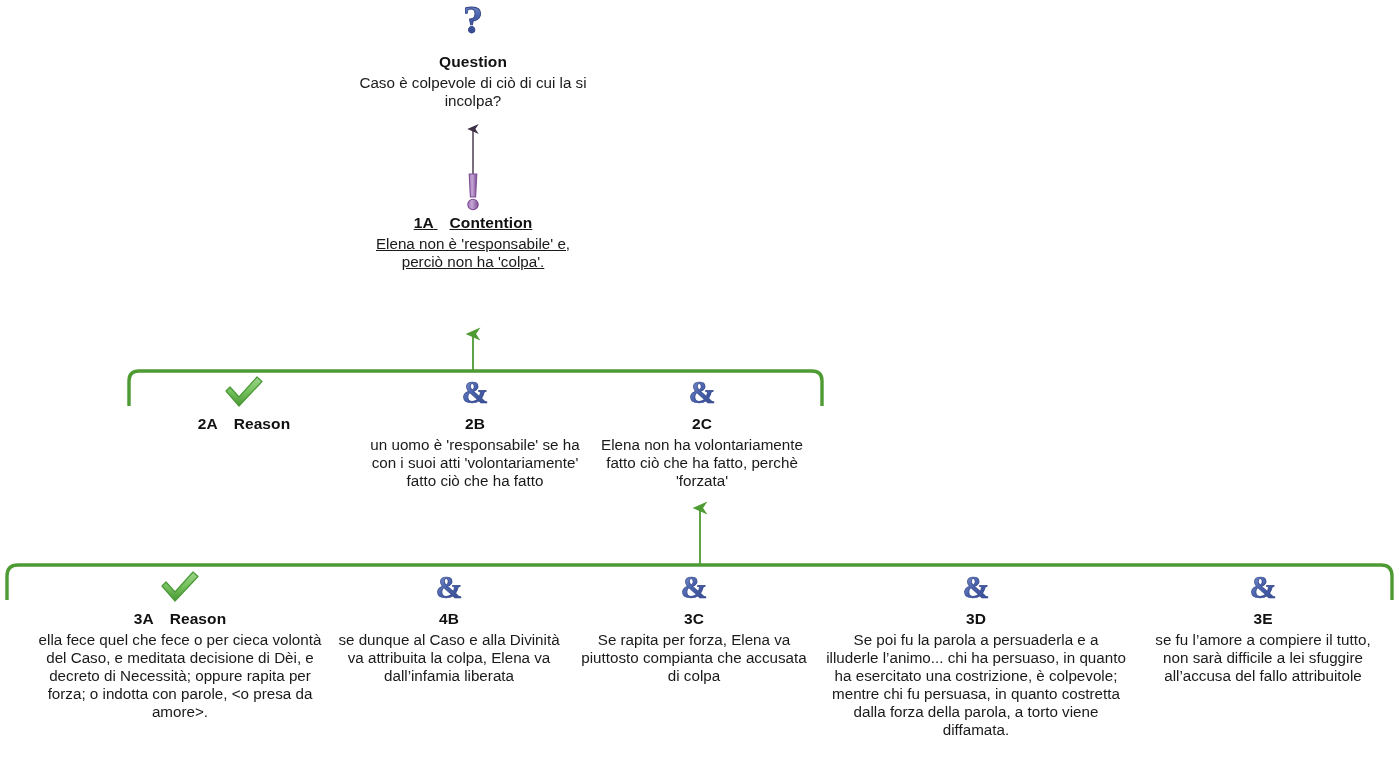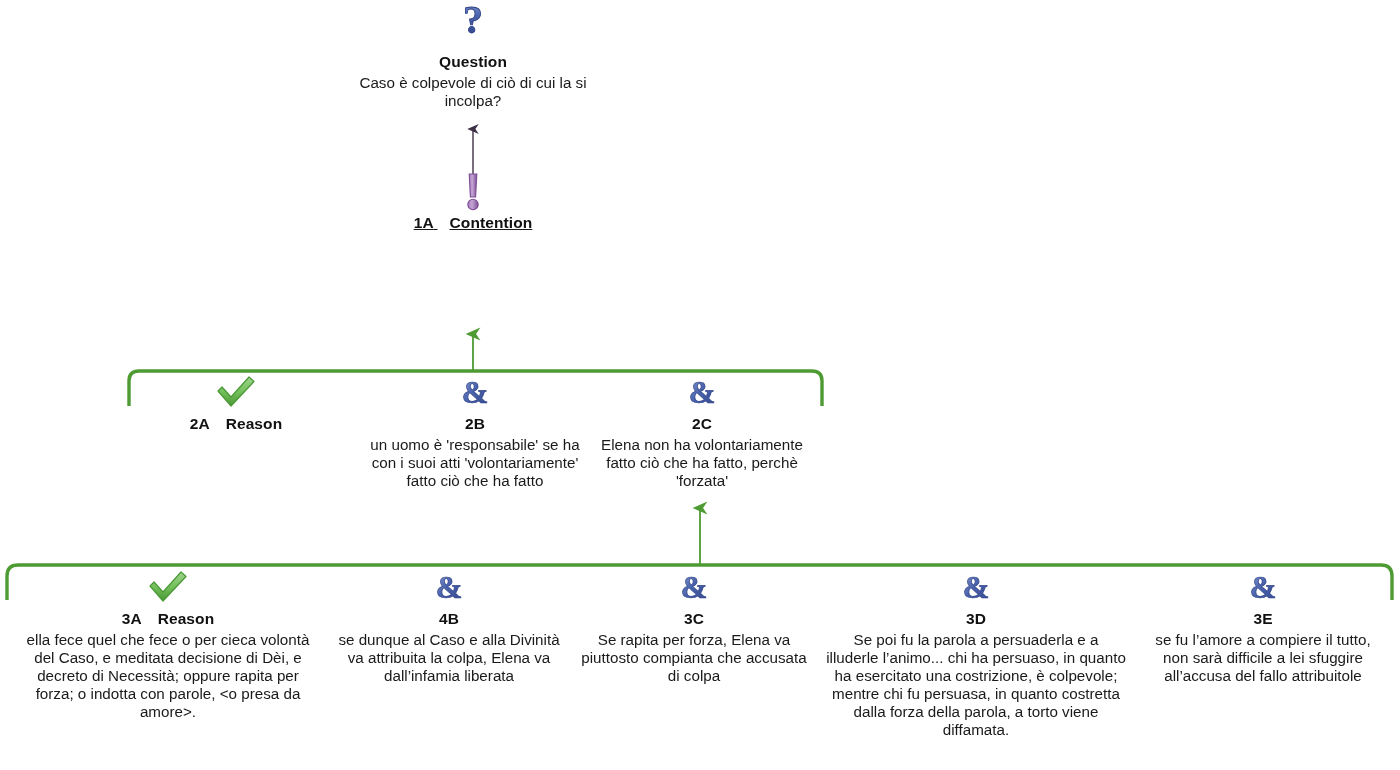--- a/index.html
+++ b/index.html
@@ -75,38 +75,38 @@
 
   #node-contention {
     left: 368px;
     top: 172px;
     width: 210px;
     text-decoration: underline;
   }
   #node-contention .node-icon { height: 40px; }
 
   #node-2a {
-    left: 124px;
+    left: 132px;
     top: 375px;
     width: 224px;
     text-align: center;
   }
   #node-2b {
     left: 363px;
     top: 375px;
     width: 224px;
   }
   #node-2c {
     left: 588px;
     top: 375px;
     width: 228px;
   }
 
   #node-3a {
-    left: 24px;
+    left: 36px;
     top: 570px;
     width: 288px;
   }
   #node-3b {
     left: 330px;
     top: 570px;
     width: 238px;
   }
   #node-3c {
     left: 580px;
@@ -184,20 +184,21 @@
           </linearGradient>
         </defs>
         <path d="M8.2,2 L15.8,2 L14.6,25 L9.4,25 Z" fill="url(#gE)" stroke="#7e4d95" stroke-width="1.1"></path>
         <circle cx="12" cy="32.5" r="5.2" fill="url(#gE)" stroke="#7e4d95" stroke-width="1.1"></circle>
       </svg>
     </span>
     <div class="node-head">
       <span>1A</span>
       <span class="node-type">Contention</span>
     </div>
+    <div class="node-body">Elena non è 'responsabile' e, perciò non ha 'colpa'.</div>
   </div>
 
   <div class="node" id="node-2a">
     <span class="node-icon">
       <svg width="42" height="34" viewBox="0 0 42 34">
         <defs>
           <linearGradient id="gC1" x1="0" y1="0" x2="0" y2="1">
             <stop offset="0" stop-color="#9ed48c"></stop>
             <stop offset="0.5" stop-color="#74c05c"></stop>
             <stop offset="1" stop-color="#4a9936"></stop>

